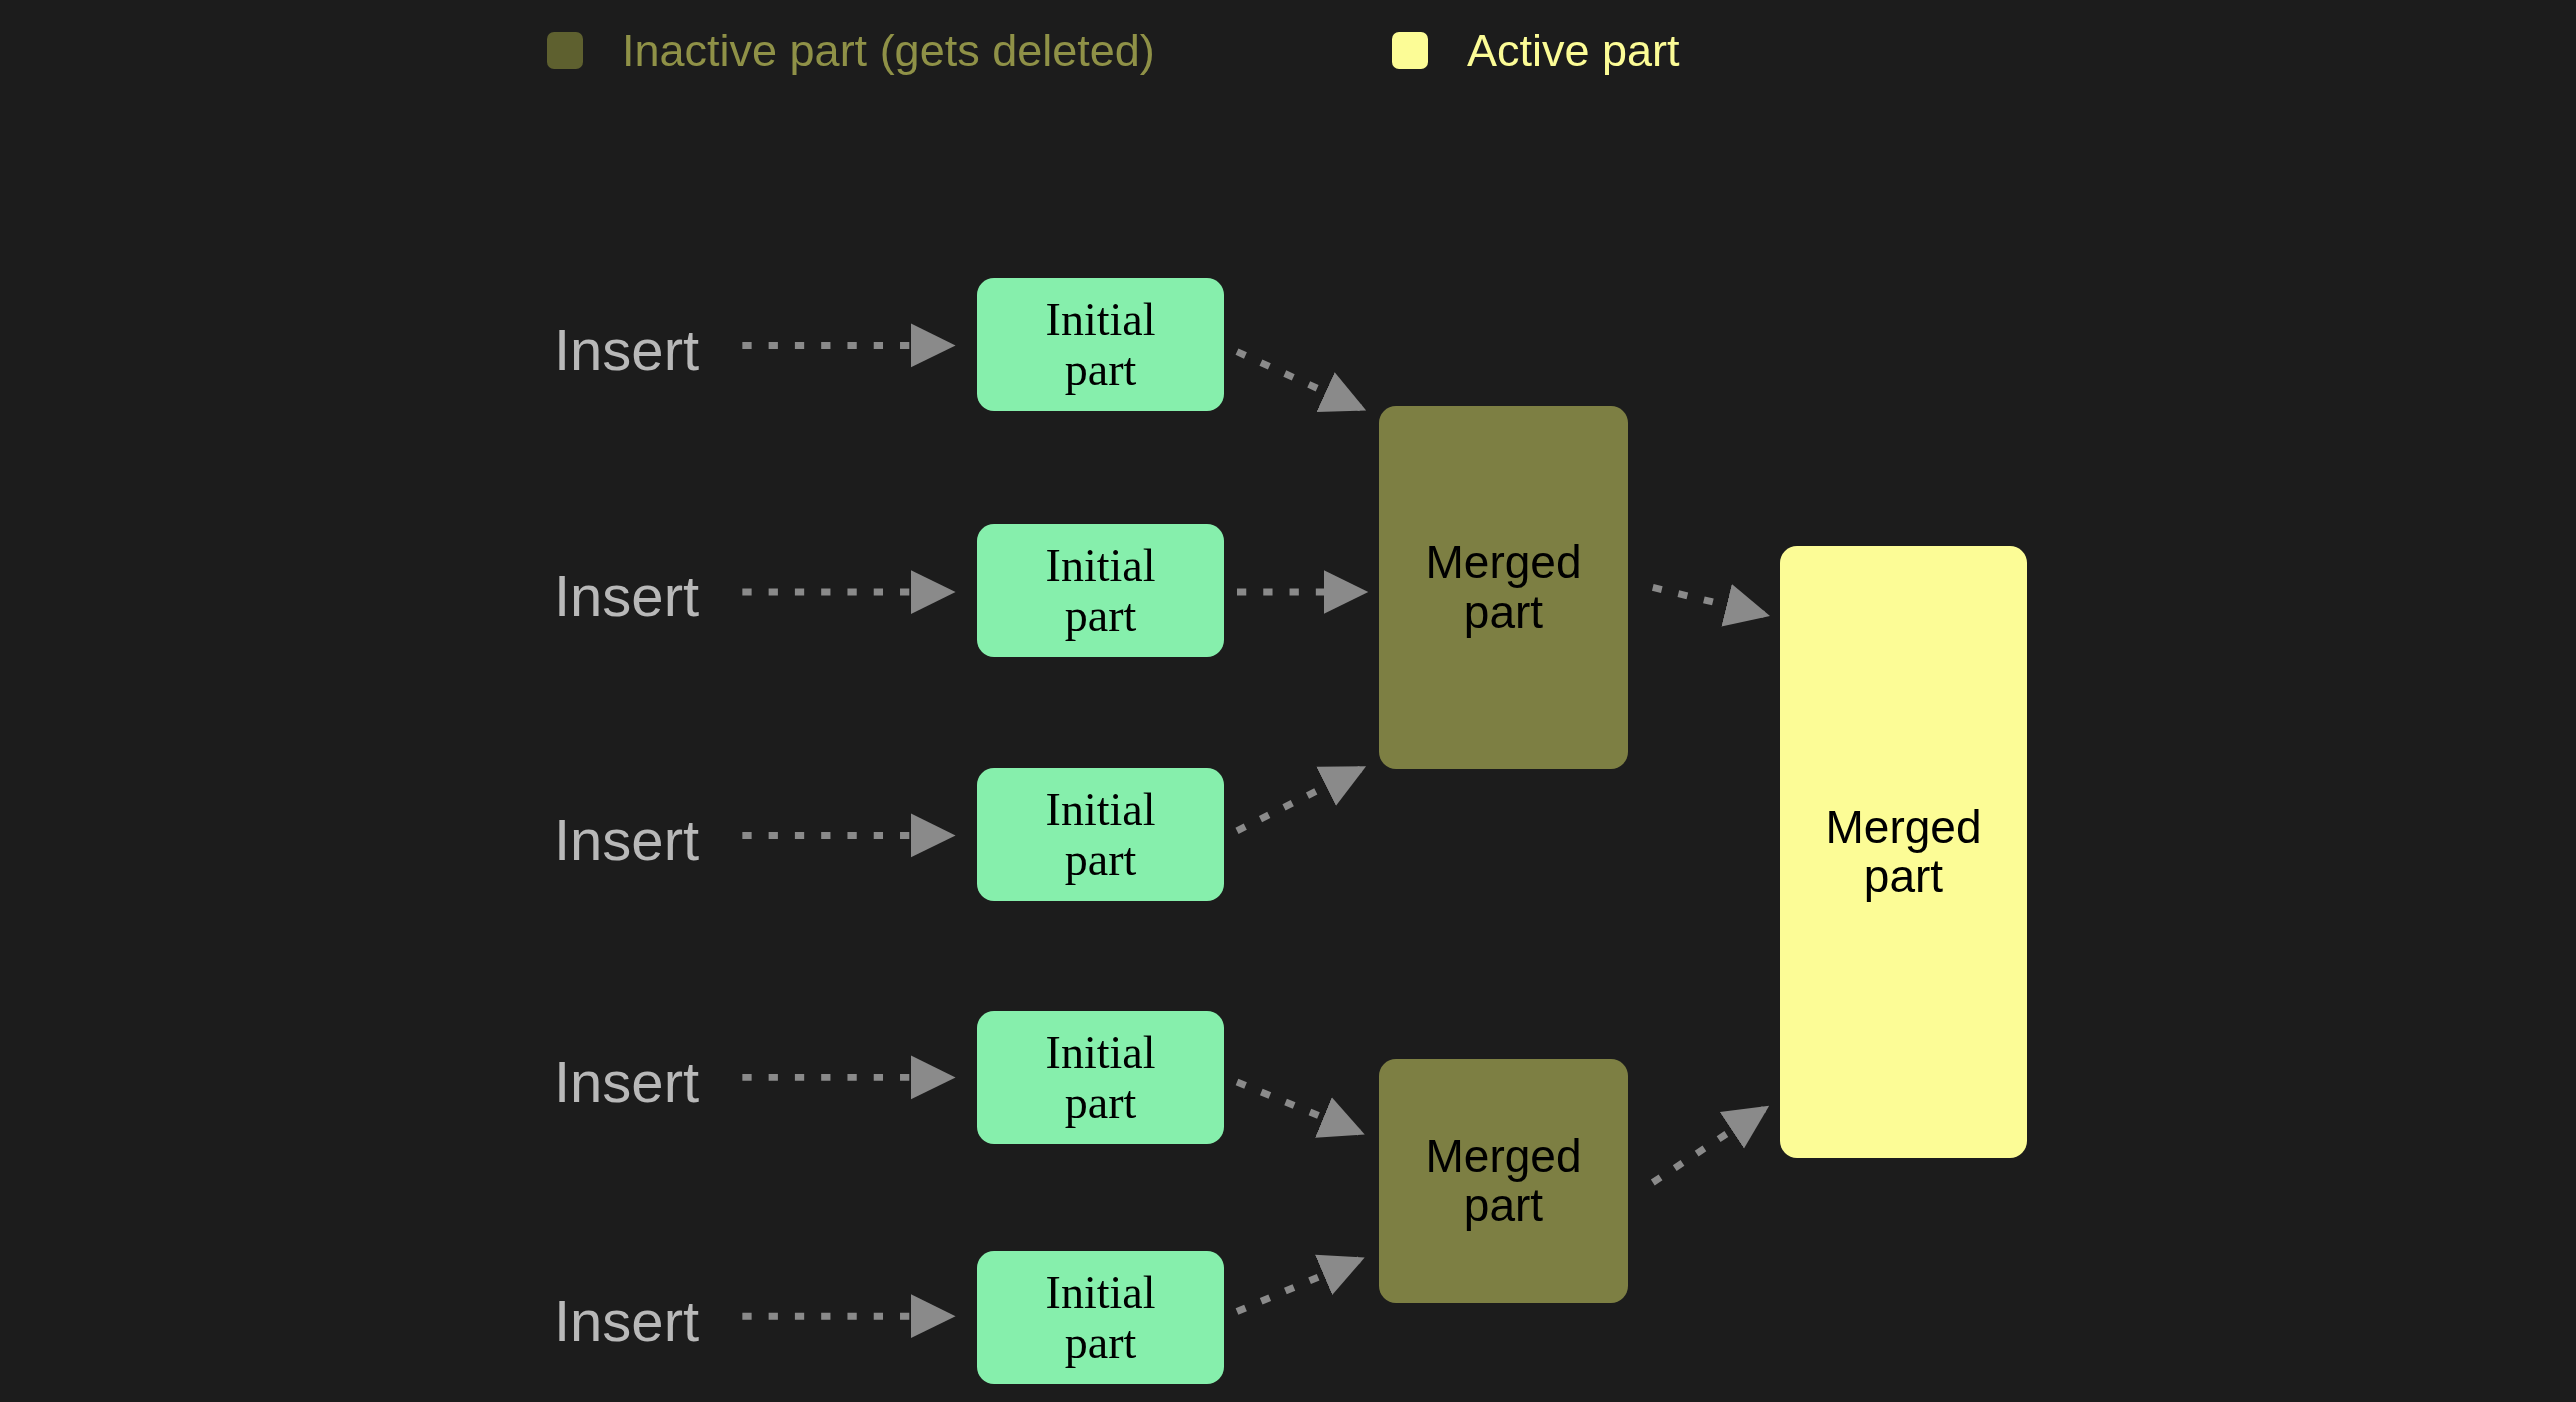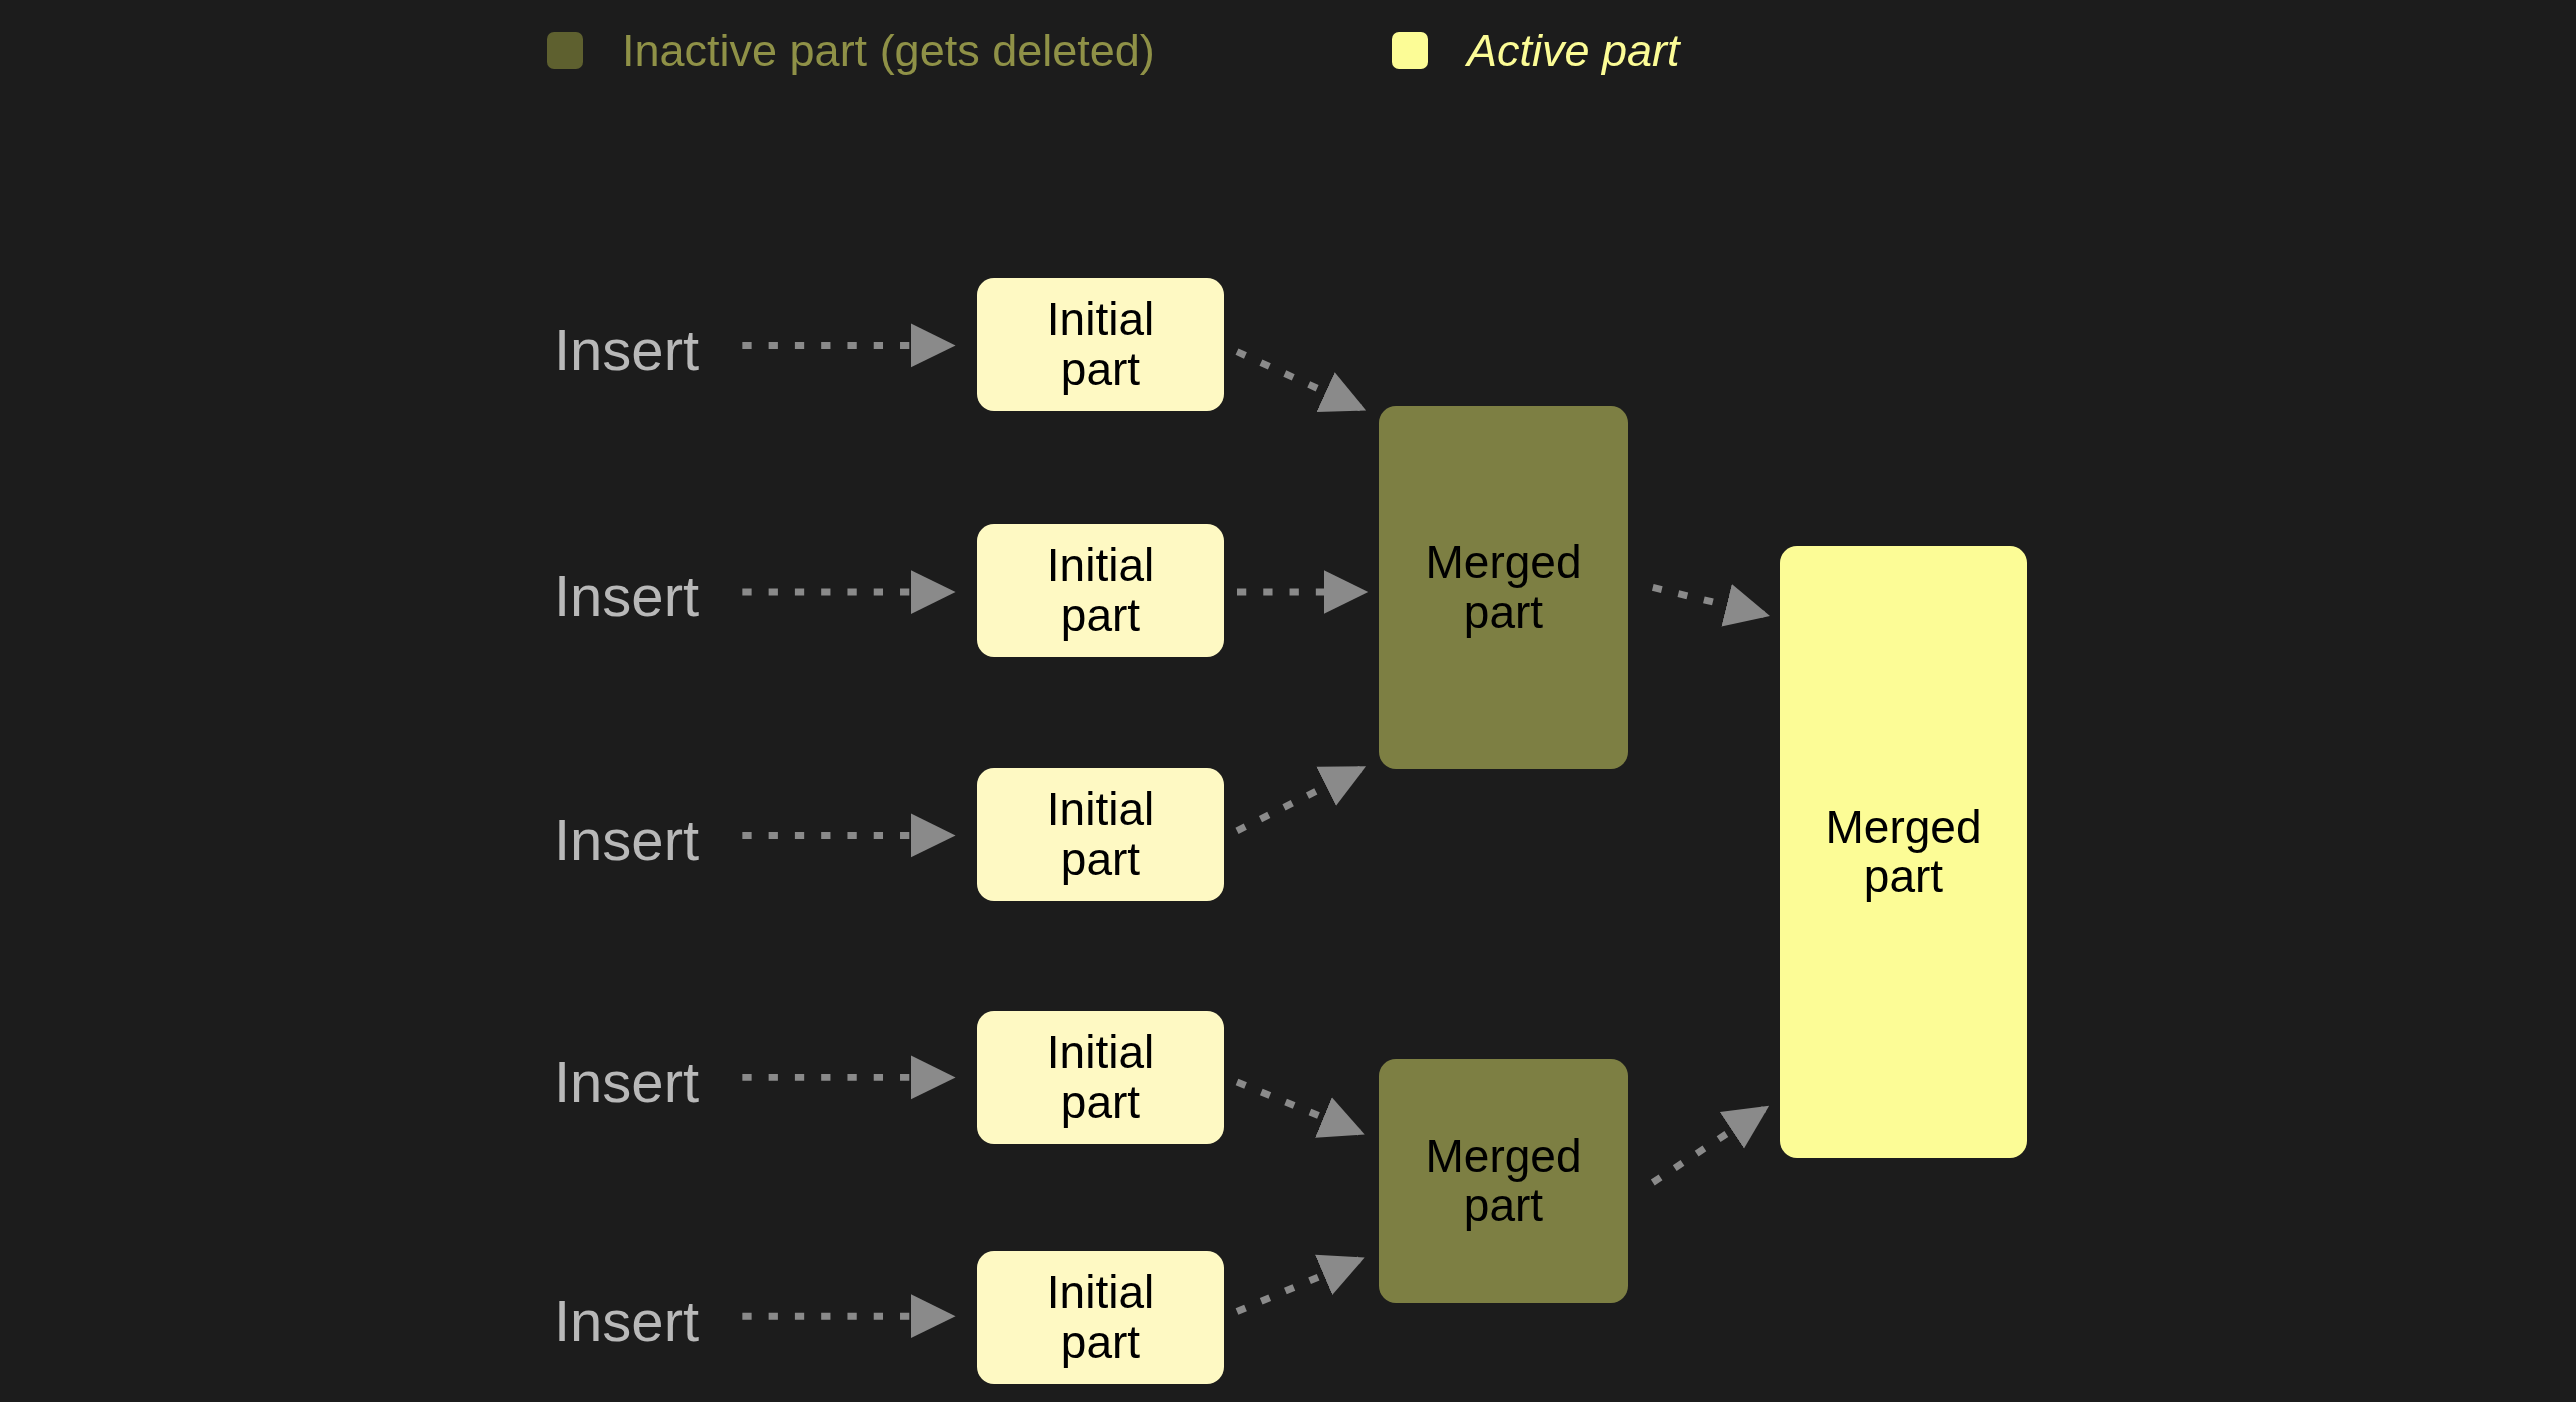--- a/index.html
+++ b/index.html
@@ -34,21 +34,21 @@
     border-radius: 7px;
     flex: 0 0 auto;
   }
   .legend-label {
     margin-left: 39px;
     font-size: 45px;
     line-height: 1;
     white-space: nowrap;
   }
   #legend-inactive { left: 547px; top: 28px; }
-  #legend-active   { left: 1392px; top: 28px; font-style: italic; }
+  #legend-active   { left: 1392px; top: 28px; }
 
   
   #diagram {
     position: absolute;
     left: 0;
     top: 0;
     width: 2576px;
     height: 1402px;
   }
   #edges {
@@ -65,21 +65,21 @@
     border-radius: 17px;
     display: flex;
     align-items: center;
     justify-content: center;
     text-align: center;
     color: #000000;
     font-size: 46px;
     line-height: 1.07;
     box-sizing: border-box;
   }
-  .node.initial { background: #fef9c3; }
+  .node.initial { background: #86efac; font-family: Liberation Serif, serif; }
   .node.merged  { background: #7d7f43; }
   .node.active  { background: #fcfc96; }
   .node-label { white-space: pre-line; }
 
   
   .insert-label {
     position: absolute;
     color: #b8b8b8;
     font-size: 58px;
     line-height: 1;

